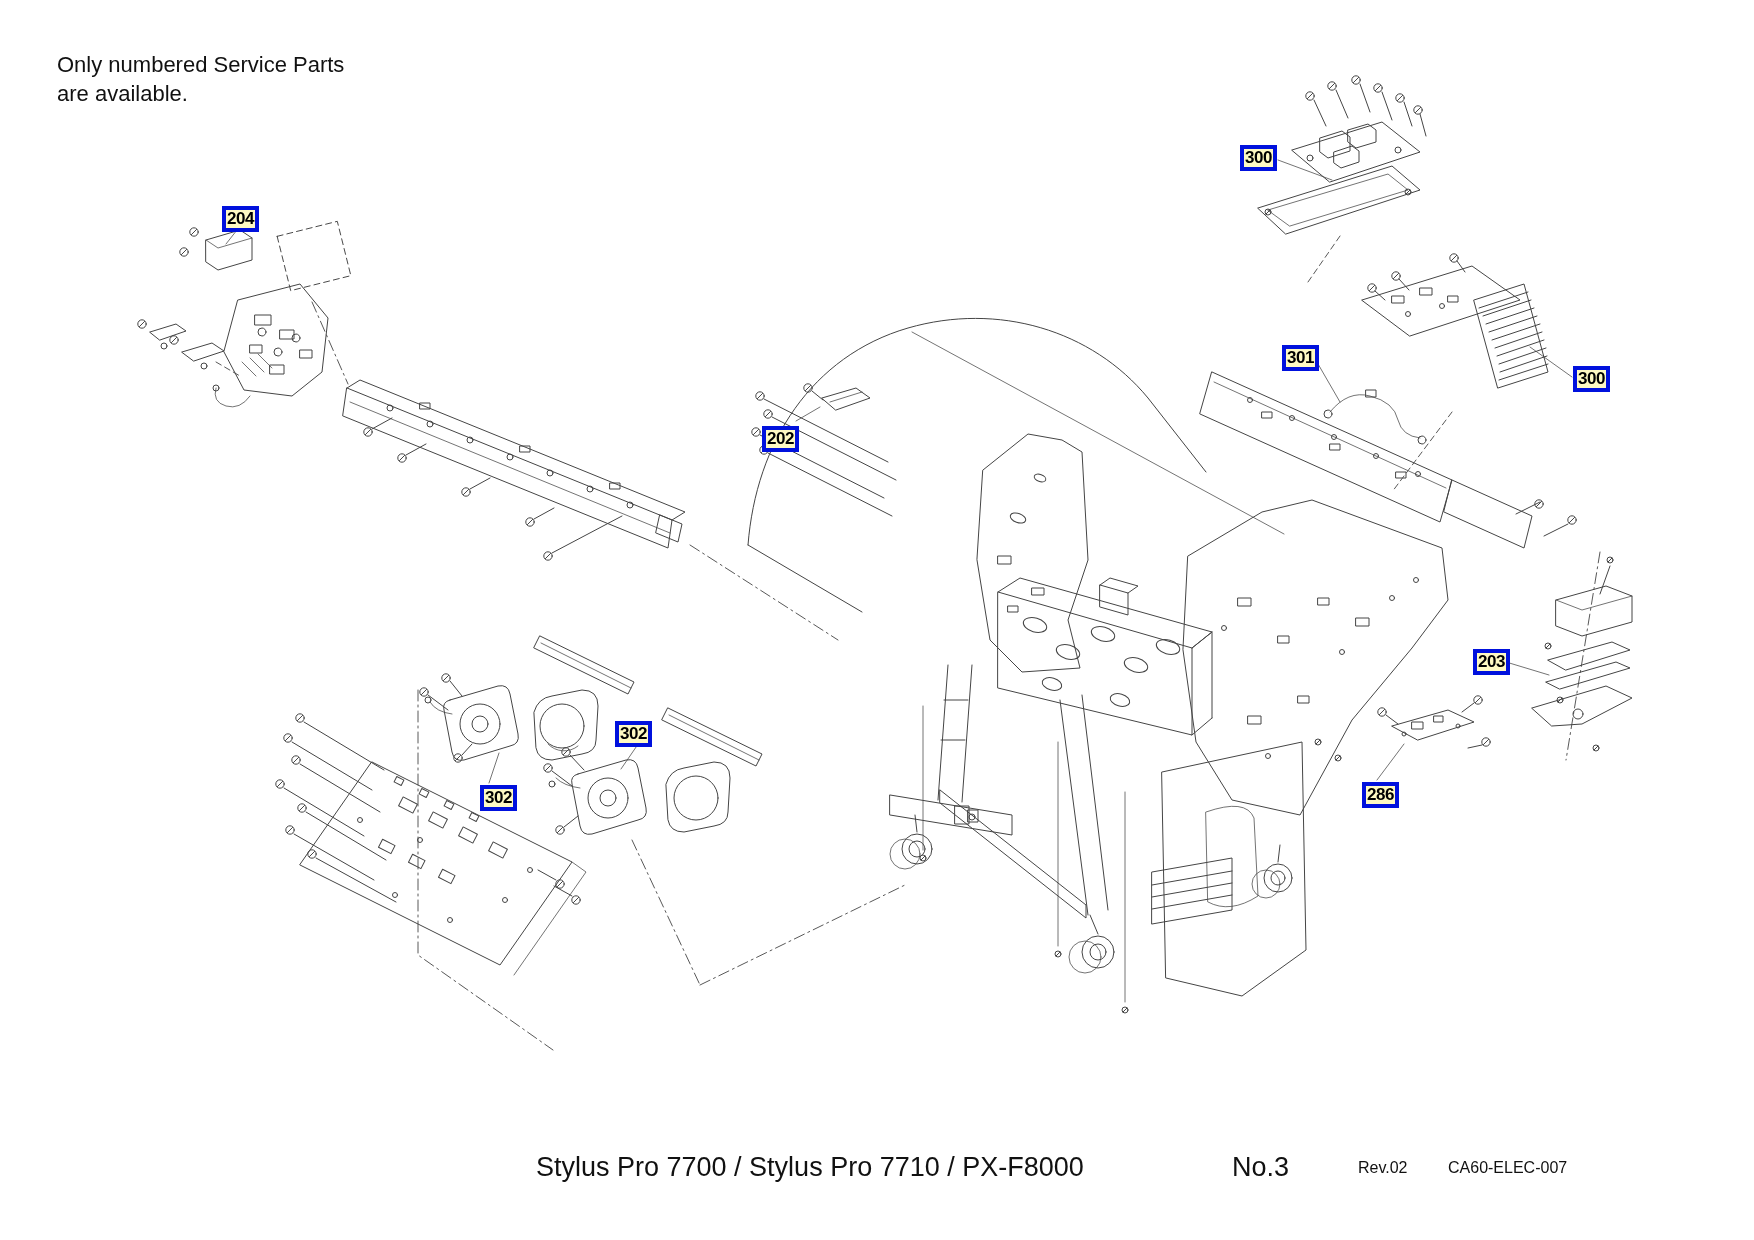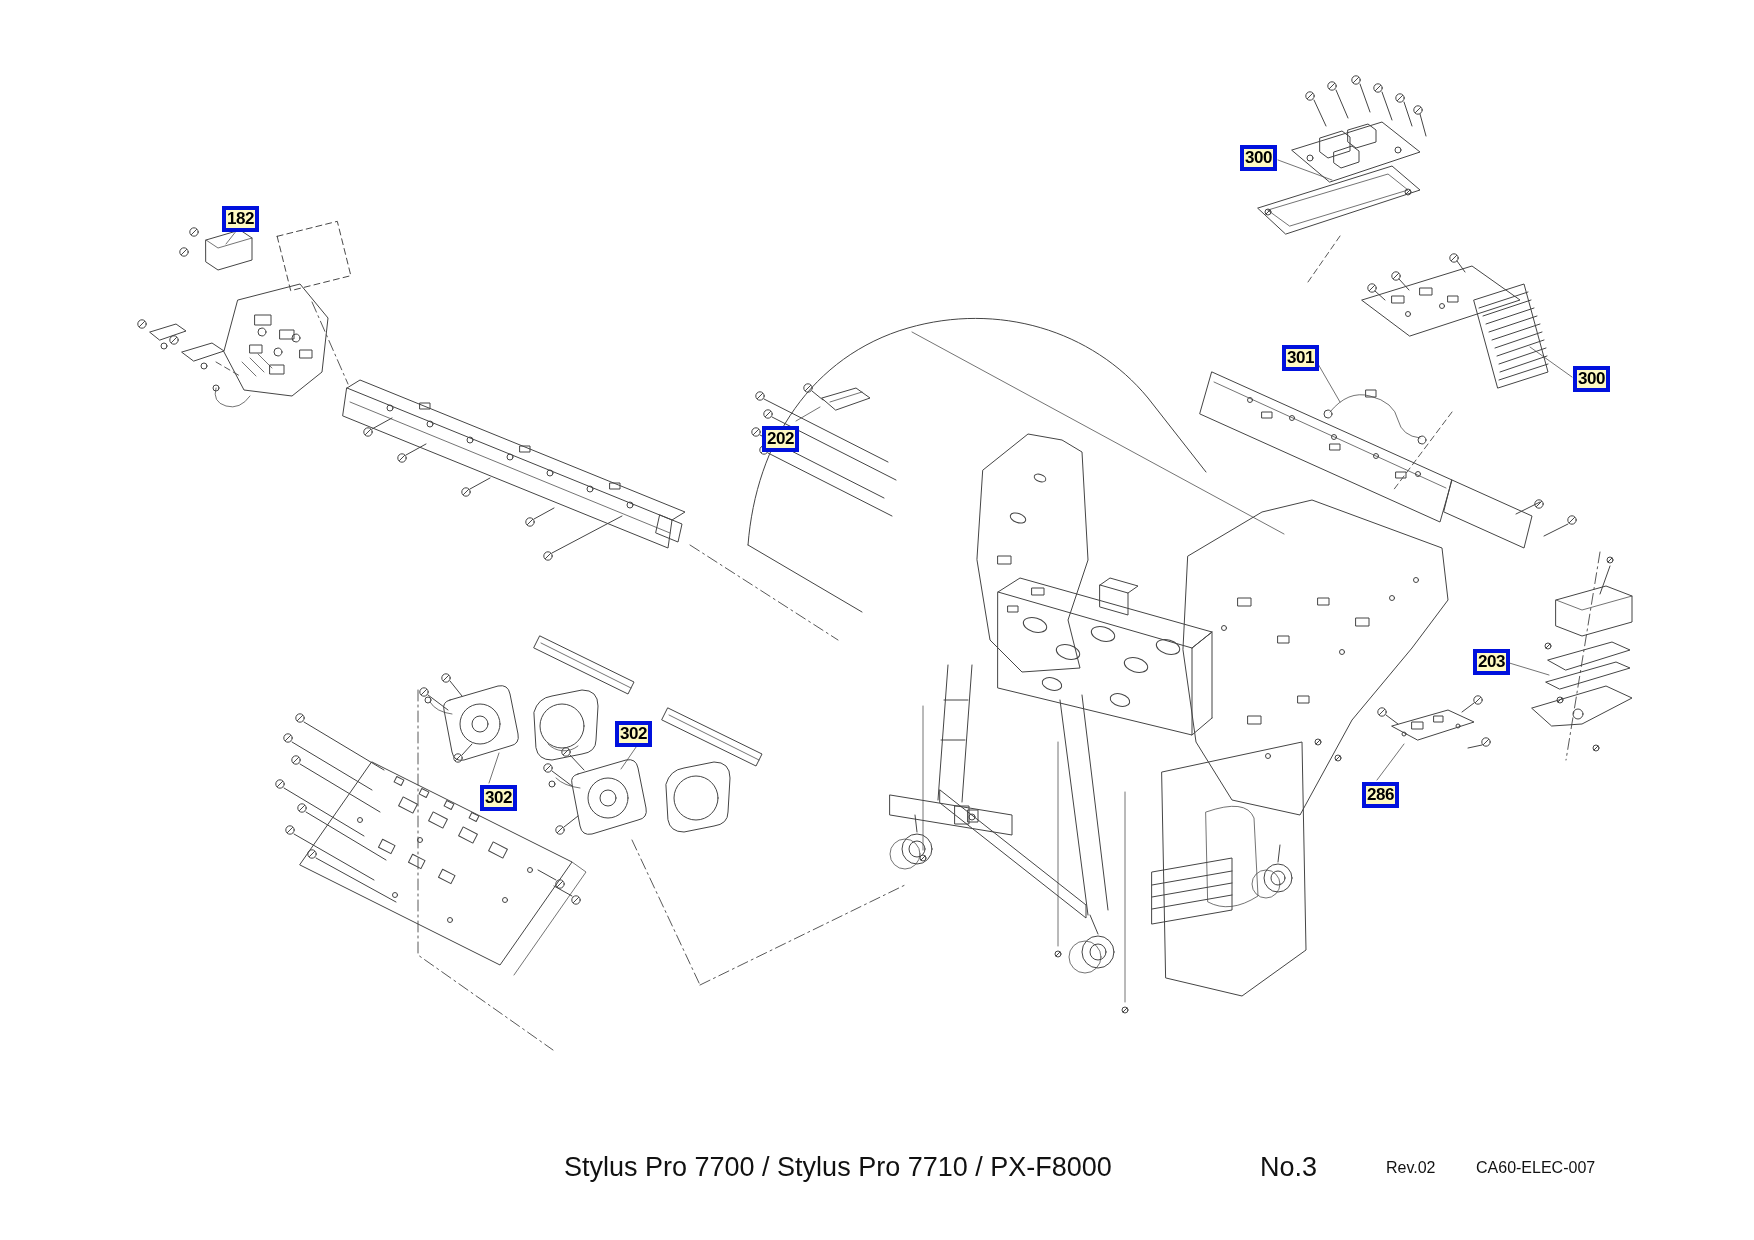--- a/index.html
+++ b/index.html
@@ -21,29 +21,33 @@
   }
   .art .dash{stroke-dasharray:6 4;stroke-width:.9;}
   .art .dashdot{stroke-dasharray:11 4 2 4;stroke-width:.9;}
   .art .thin{stroke-width:.75;}
   .plabel{
     position:absolute;box-sizing:border-box;min-width:34px;height:26px;
     background:#fef9c3;border:4px solid var(--label-border);
     font:700 17px/18px "Liberation Sans",sans-serif;color:#000;
     text-align:center;letter-spacing:-0.5px;padding:0 1px;
   }
-  .footer span{position:absolute;white-space:nowrap;margin-left:28px;}
+  .footer span{position:absolute;white-space:nowrap;}
   .f-big{font-size:27px;top:1152px;}
   .f-small{font-size:16px;top:1159px;}
 </style>
 </head>
 <body>
 
 <div class="page">
 
+  <div class="note">
+    <div>Only numbered Service Parts</div>
+    <div>are available.</div>
+  </div>
 
   <svg class="art" width="1754" height="1240" viewBox="0 0 1754 1240">
     <defs>
       <g id="scr">
           <circle r="4.2"></circle>
           <line x1="-2.6" y1="2.6" x2="2.6" y2="-2.6"></line>
         </g>
       <g id="scrs">
           <circle r="3"></circle>
           <line x1="-1.9" y1="1.9" x2="1.9" y2="-1.9"></line>
@@ -399,21 +403,21 @@
       <line x1="1572" y1="377" x2="1530" y2="347" class="thin"></line>
       <line x1="796" y1="421" x2="820" y2="407" class="thin"></line>
       <line x1="1506" y1="662" x2="1549" y2="675" class="thin"></line>
       <line x1="1377" y1="780" x2="1404" y2="744" class="thin"></line>
       <line x1="643" y1="737" x2="621" y2="769" class="thin"></line>
       <line x1="489" y1="783" x2="499" y2="753" class="thin"></line>
     </g>
   </svg>
 
   <div>
-    <div class="plabel" style="left:222px;top:206px">182</div>
+    <div class="plabel" style="left:222px;top:206px">204</div>
     <div class="plabel" style="left:1240px;top:145px">300</div>
     <div class="plabel" style="left:1282px;top:345px">301</div>
     <div class="plabel" style="left:1573px;top:366px">300</div>
     <div class="plabel" style="left:762px;top:426px">202</div>
     <div class="plabel" style="left:1473px;top:649px">203</div>
     <div class="plabel" style="left:1362px;top:782px">286</div>
     <div class="plabel" style="left:615px;top:721px">302</div>
     <div class="plabel" style="left:480px;top:785px">302</div>
   </div>
 

